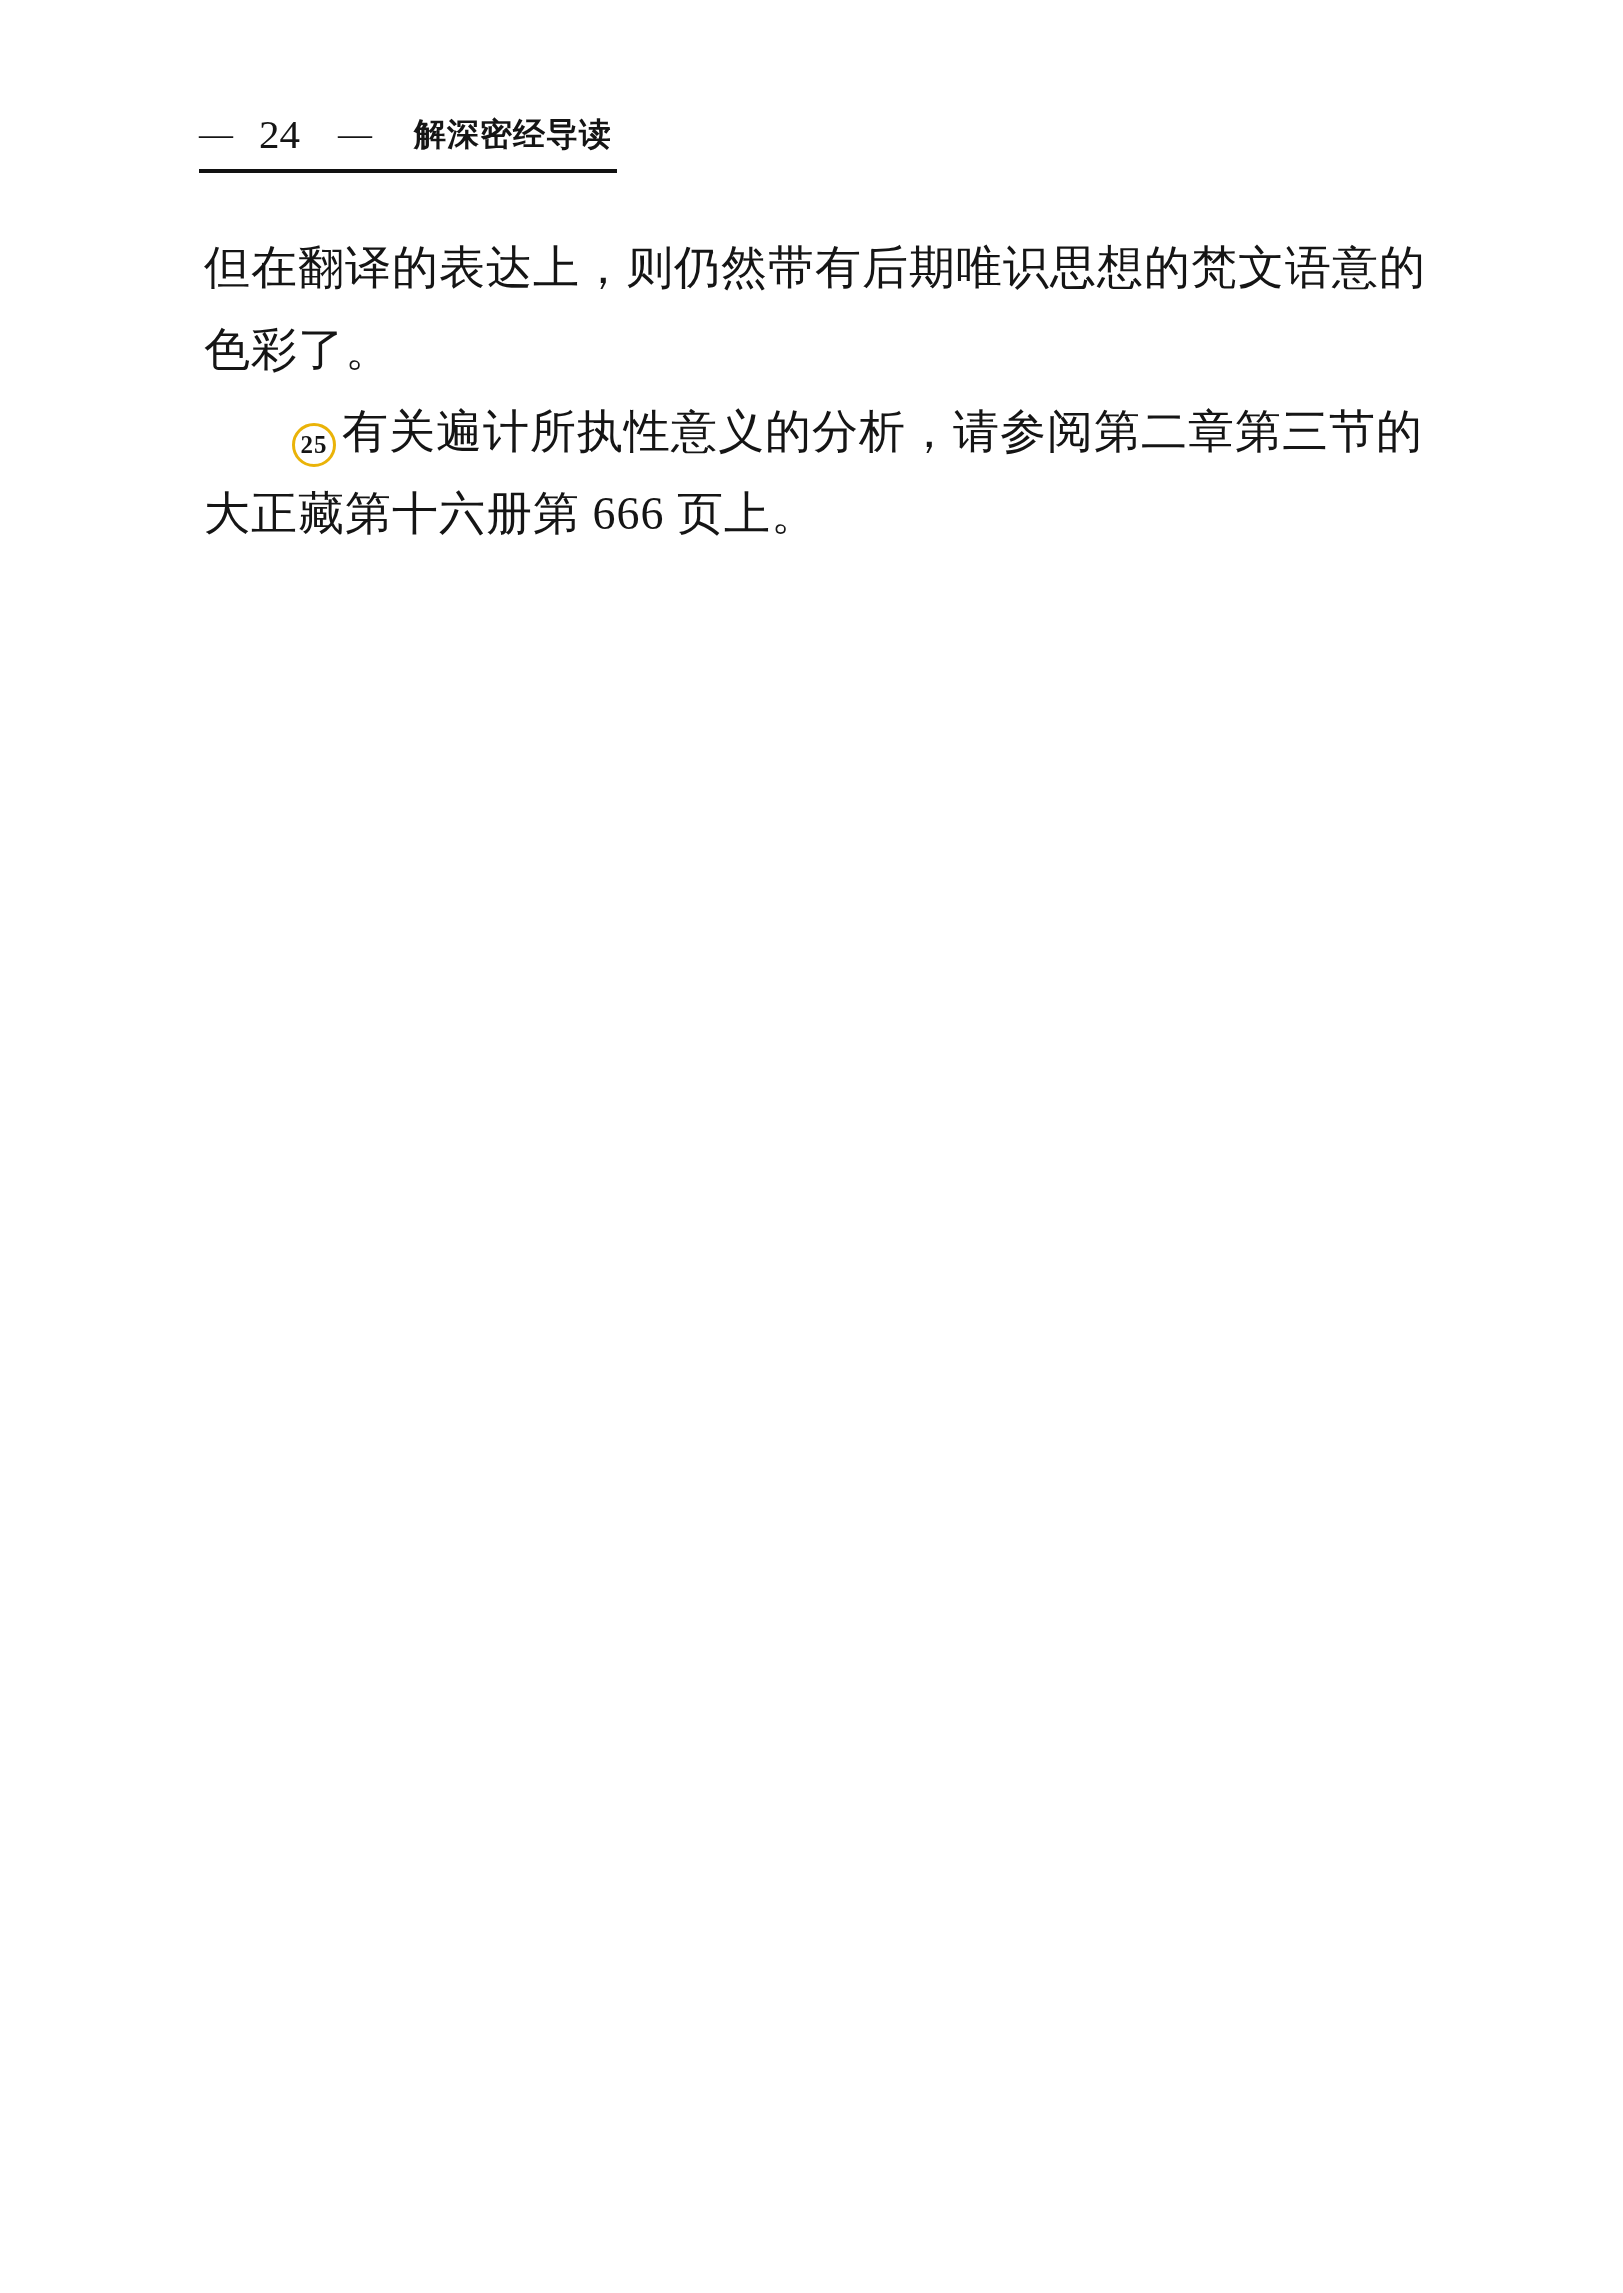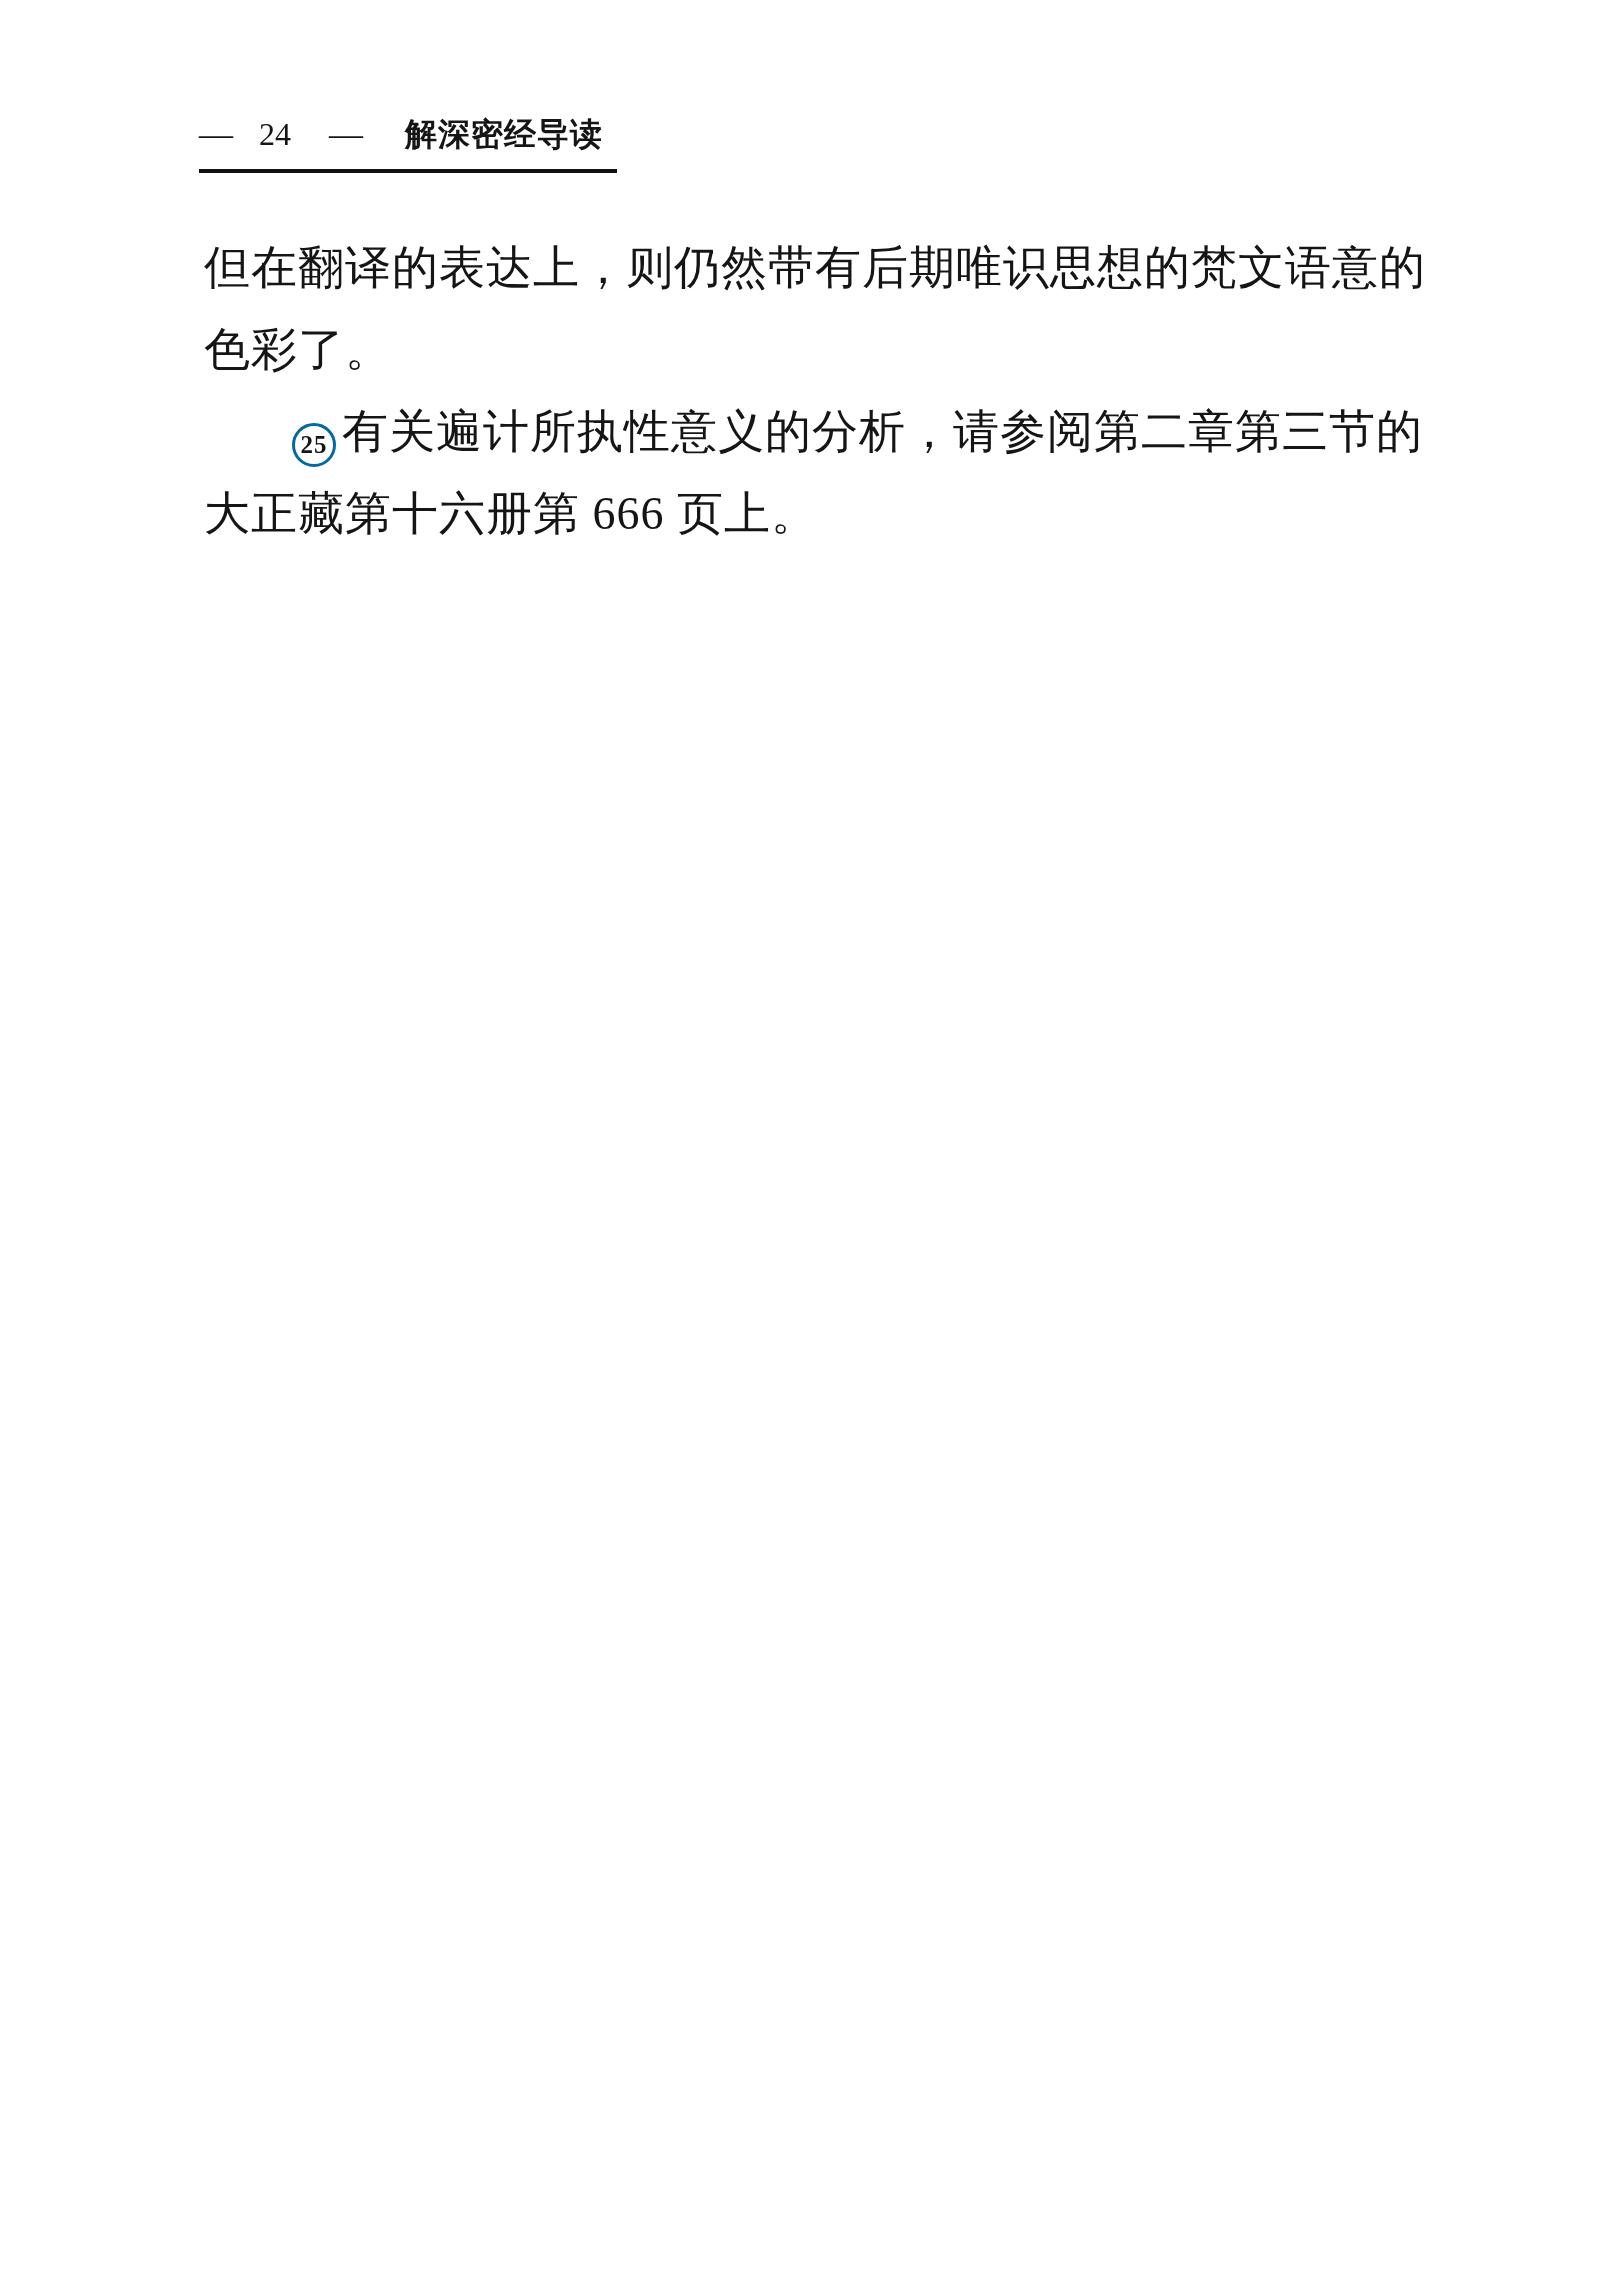--- a/index.html
+++ b/index.html
@@ -23,21 +23,21 @@
     align-items: center;
     border-bottom: 4px solid #111;
     padding-bottom: 12px;
   }
   .header .dash {
     font-size: 34px;
     line-height: 40px;
     letter-spacing: 0;
   }
   .header .pagenum {
-    font-size: 32px;
+    font-size: 41px;
     line-height: 44px;
     margin: 0 0 0 26px;
   }
   .header .dash2 { margin-left: 38px; }
   .header .booktitle {
     font-size: 32px;
     line-height: 46px;
     font-weight: 700;
     margin-left: 42px;
     letter-spacing: 1px;
@@ -57,21 +57,21 @@
     white-space: nowrap;
     font-weight: 500;
   }
   .line.indent { padding-left: 88px; }
   .circled {
     display: inline-flex;
     align-items: center;
     justify-content: center;
     width: 44px;
     height: 44px;
-    border: 3px solid #0369a1;
+    border: 3px solid #eab308;
     border-radius: 50%;
     font-size: 25px;
     font-weight: 700;
     line-height: 1;
     vertical-align: -6px;
     margin-right: 6px;
     font-family: "Liberation Serif", "DejaVu Serif", serif;
   }
 </style>
 </head>

